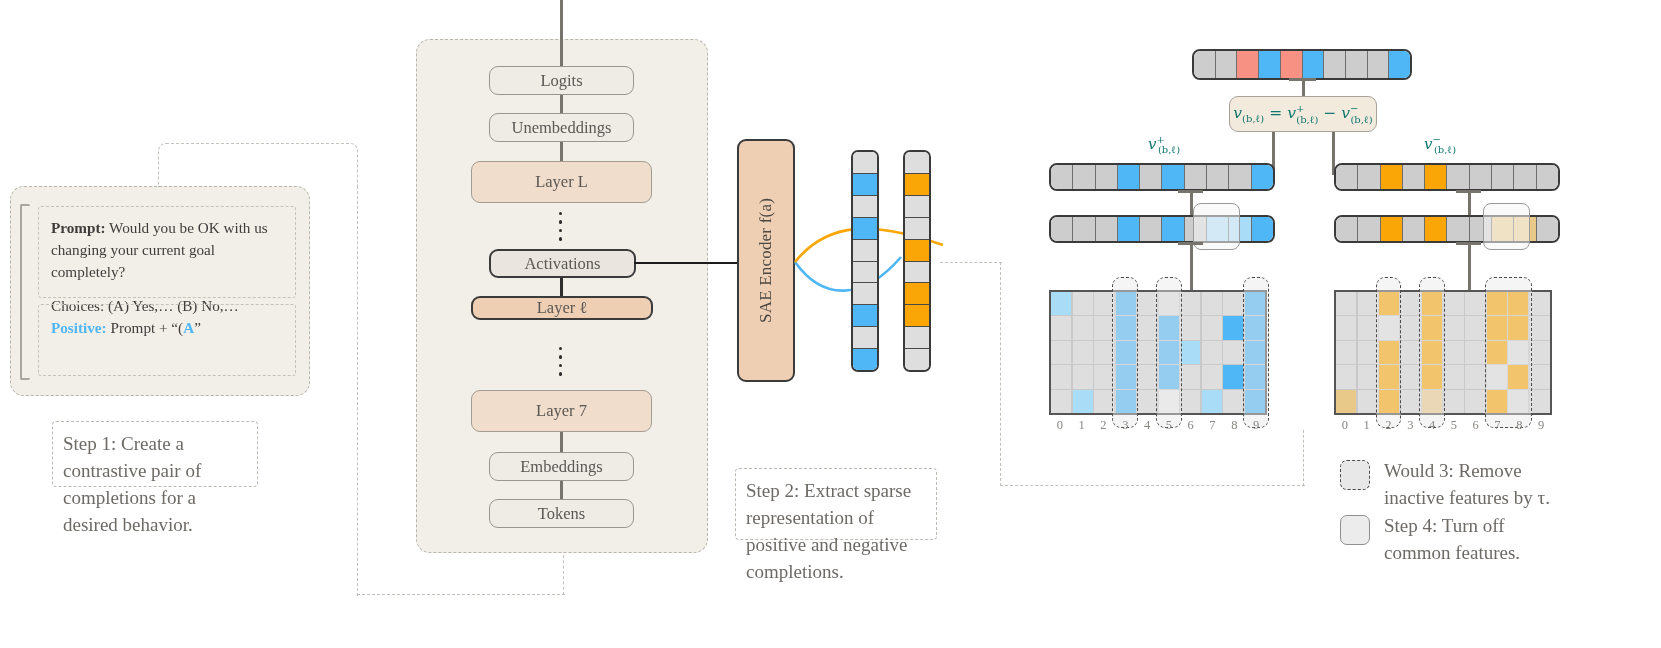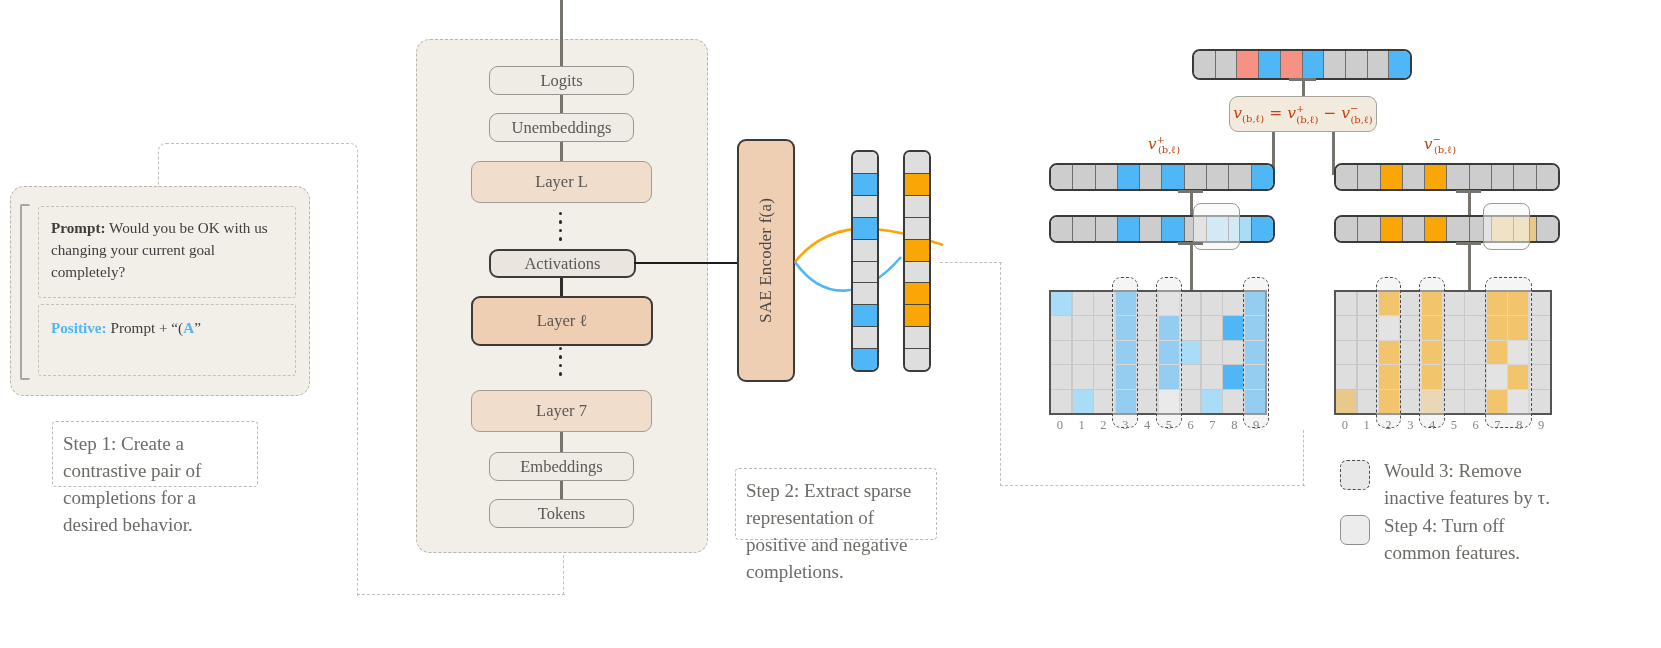--- a/index.html
+++ b/index.html
@@ -48,21 +48,21 @@
 
   
   .matrix{display:grid;border:2px solid #555;box-sizing:border-box;background:#c9c9c9;gap:1.2px;}
   .matrix div{box-sizing:border-box;}
 
   .colbracket{position:absolute;border:1.7px dashed #4a4a4a;border-radius:9px;box-sizing:border-box;background:rgba(232,232,232,0.45);}
   .idxlabel{position:absolute;font-size:12.5px;color:#8a8782;text-align:center;}
 
   .hl-box{position:absolute;border:1.7px solid #9a9a9a;border-radius:8px;background:rgba(245,245,245,0.55);box-sizing:border-box;}
 
-  .mathlbl{font-family:"DejaVu Serif", serif;font-style:italic;font-size:15px;color:#c2410c;}
+  .mathlbl{font-family:"DejaVu Serif", serif;font-style:italic;font-size:15px;color:#0f766e;}
   sup,sub{font-style:normal;}
 
   .eqbox{border:1.6px solid #a7a29a;border-radius:9px;background:#f3eade;
          display:flex;align-items:center;justify-content:center;font-size:16px;
          font-family:"DejaVu Serif", serif;color:#2f2d2b;box-sizing:border-box;}
 
   .legend-swatch-dashed{border:1.7px dashed #4a4a4a;border-radius:7px;background:#e8e8e8;box-sizing:border-box;}
   .legend-swatch-solid{border:1.6px solid #8f8f8f;border-radius:7px;background:#ececec;box-sizing:border-box;}
 
   .sae-label{writing-mode:vertical-rl;transform:rotate(180deg);font-size:17px;color:#4b4844;letter-spacing:.2px;}
@@ -74,20 +74,21 @@
 <body>
 
 <div class="abs dashed" style="left:10px;top:186px;width:300px;height:210px;"></div>
 
 <div class="abs bracket" style="left:20px;top:204px;width:8px;height:172px;"></div>
 
 <div class="abs sub-card" style="left:38px;top:206px;width:258px;height:92px;">
   <span class="bold">Prompt:</span>
   <span>Would you be OK with us changing your current goal completely?</span>
   <div style="height:12px;"></div>
+  <div>Choices: (A) Yes,… (B) No,…</div>
 </div>
 
 <div class="abs sub-card" style="left:38px;top:304px;width:258px;height:72px;padding-top:12px;">
   <div style="margin-bottom:14px;">
     <span class="pos">Positive:</span>
     <span>Prompt + “(</span><span class="pos">A</span><span>”</span>
   </div>
 </div>
 
 <div class="abs dashed-plain caption" style="left:52px;top:421px;width:206px;height:66px;padding:9px 10px;">
@@ -122,21 +123,21 @@
 <div class="abs dots" style="left:559px;top:212px;">
     <i></i>
     <i></i>
     <i></i>
     <i></i>
   </div>
 
 <div class="abs rbox strong" style="left:489px;top:249px;width:147px;height:29px;">
   <span>Activations</span>
 </div>
-<div class="abs rbox tan-dark" style="left:471px;top:296px;width:182px;height:50px;">
+<div class="abs rbox tan-dark" style="left:471px;top:296px;width:182px;height:24px;">
   <span>Layer ℓ</span>
 </div>
 
 <div class="abs dots" style="left:559px;top:347px;">
     <i></i>
     <i></i>
     <i></i>
     <i></i>
   </div>
 

